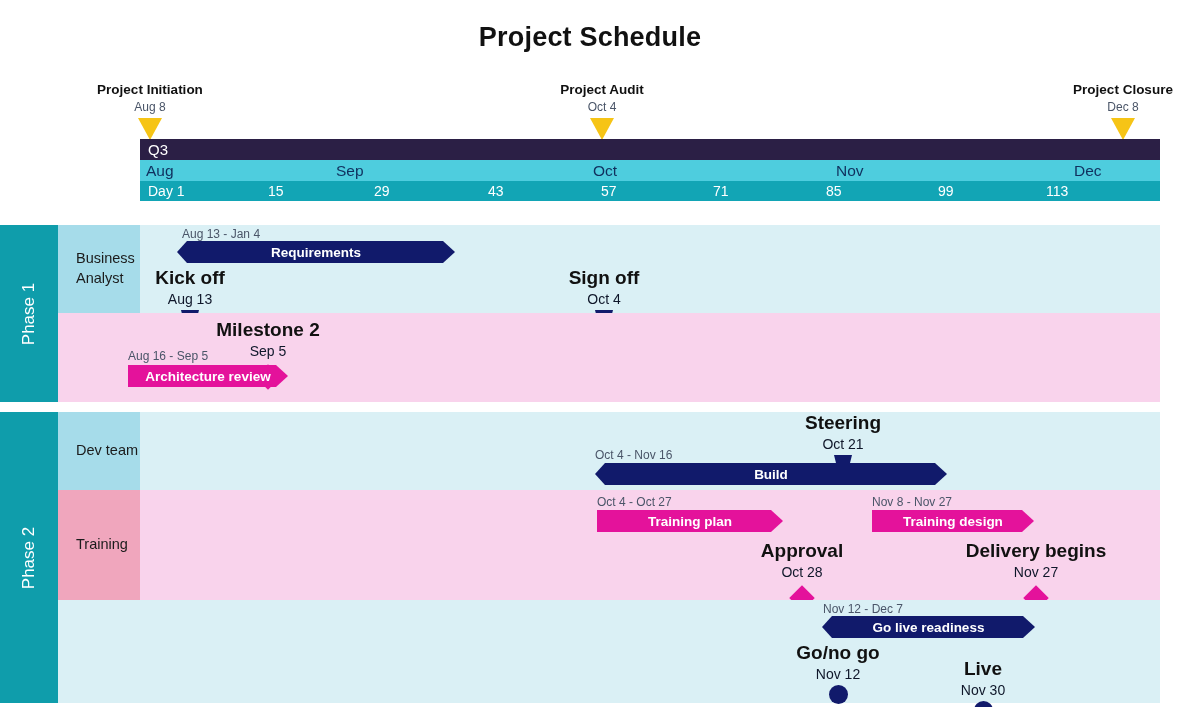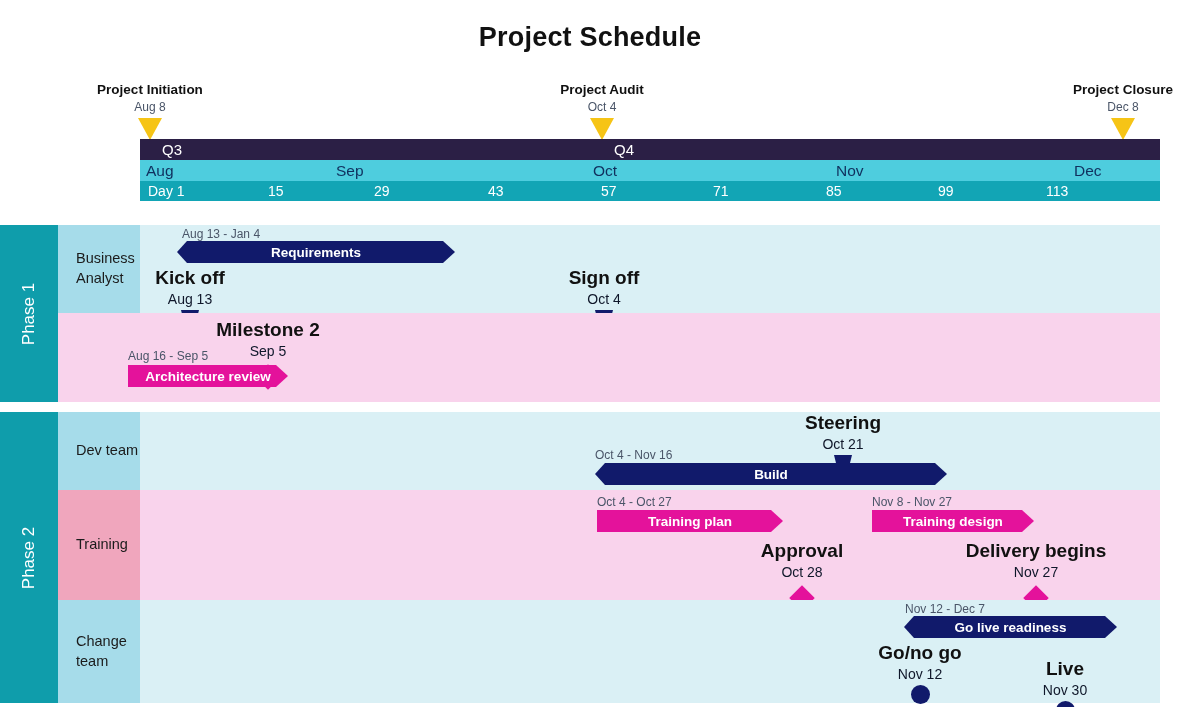--- a/index.html
+++ b/index.html
@@ -40,21 +40,21 @@
   .tl{position:absolute;left:140px;top:139px;width:1020px;}
   .tl-row{position:relative;width:100%;height:20px;}
   .tl-q{background:#2b1f45;height:21px;}
   .tl-m{background:#4ecdde;height:21px;}
   .tl-d{background:#12a5b5;height:20px;}
   .tl-cell{
     position:absolute;top:0;height:100%;
     display:flex;align-items:center;
     font-size:15px;
   }
-  .tl-q .tl-cell{color:#ffffff;padding-left:22px;}
+  .tl-q .tl-cell{color:#ffffff;padding-left:8px;}
   .tl-m .tl-cell{color:#10305e;padding-left:6px;font-size:15.5px;}
   .tl-d .tl-cell{color:#ffffff;justify-content:flex-start;font-size:14px;}
 
   
   .phase{position:absolute;left:0;display:flex;}
   .phase-band{
     width:58px;
     background:#0f9dab;
     display:flex;align-items:center;justify-content:center;
   }
@@ -145,21 +145,20 @@
   </div>
   <div class="flag" style="left:1052px;top:82px;width:142px;">
     <div class="flag-name">Project Closure</div>
     <div class="flag-date">Dec 8</div>
     <div class="flag-tri"></div>
   </div>
 
   <div class="tl">
     <div class="tl-row tl-q">
       <div class="tl-cell" style="left:0px;width:455px;">Q3</div>
-      <div class="tl-cell" style="left:452px;width:568px;">Q4</div>
     </div>
     <div class="tl-row tl-m">
       <div class="tl-cell" style="left:0px;width:190px;">Aug</div>
       <div class="tl-cell" style="left:190px;width:190px;">Sep</div>
       <div class="tl-cell" style="left:447px;width:190px;">Oct</div>
       <div class="tl-cell" style="left:690px;width:190px;">Nov</div>
       <div class="tl-cell" style="left:928px;width:92px;">Dec</div>
     </div>
     <div class="tl-row tl-d">
       <div class="tl-cell" style="left:8px;">Day 1</div>
@@ -261,21 +260,20 @@
           </div>
           <div class="mk" style="left:820px;top:50px;width:152px;">
             <div class="mk-name">Delivery begins</div>
             <div class="mk-date">Nov 27</div>
             <div class="mk-glyph glyph-diamond-magenta" style="margin-top:9px;"></div>
           </div>
         </div>
       </div>
 
       <div class="row row-blue" style="height:103px;">
-        <div class="row-label">Change team</div>
         <div class="row-track">
           <div class="bar-range" style="left:765px;top:2px;">Nov 12 - Dec 7</div>
           <div class="bar navy arrow-both" style="left:764px;top:16px;width:213px;">
             <div class="bar-body"></div>
             <div class="bar-label">Go live readiness</div>
           </div>
           <div class="mk" style="left:725px;top:42px;width:110px;">
             <div class="mk-name">Go/no go</div>
             <div class="mk-date">Nov 12</div>
             <div class="mk-glyph glyph-circle"></div>

